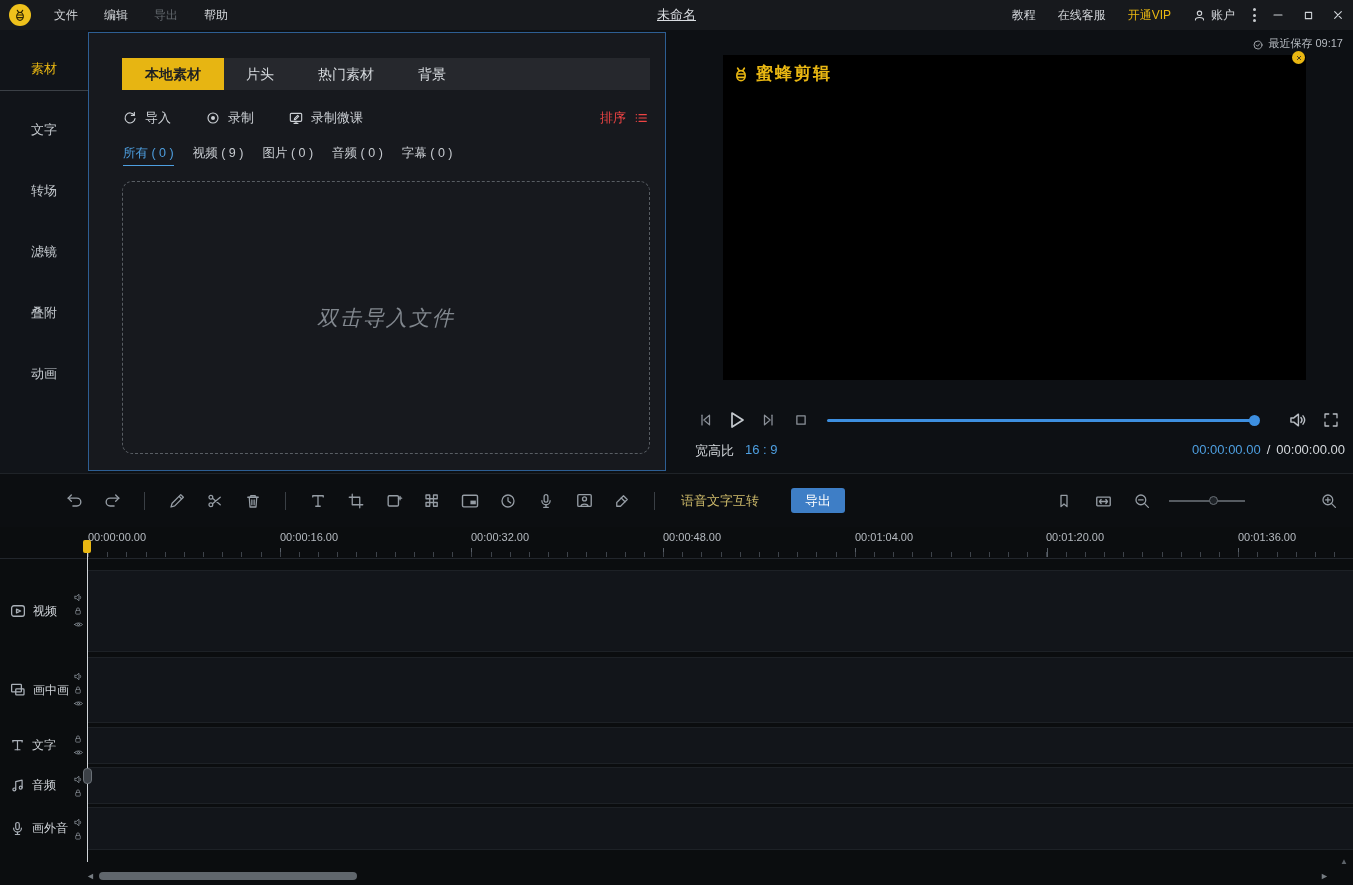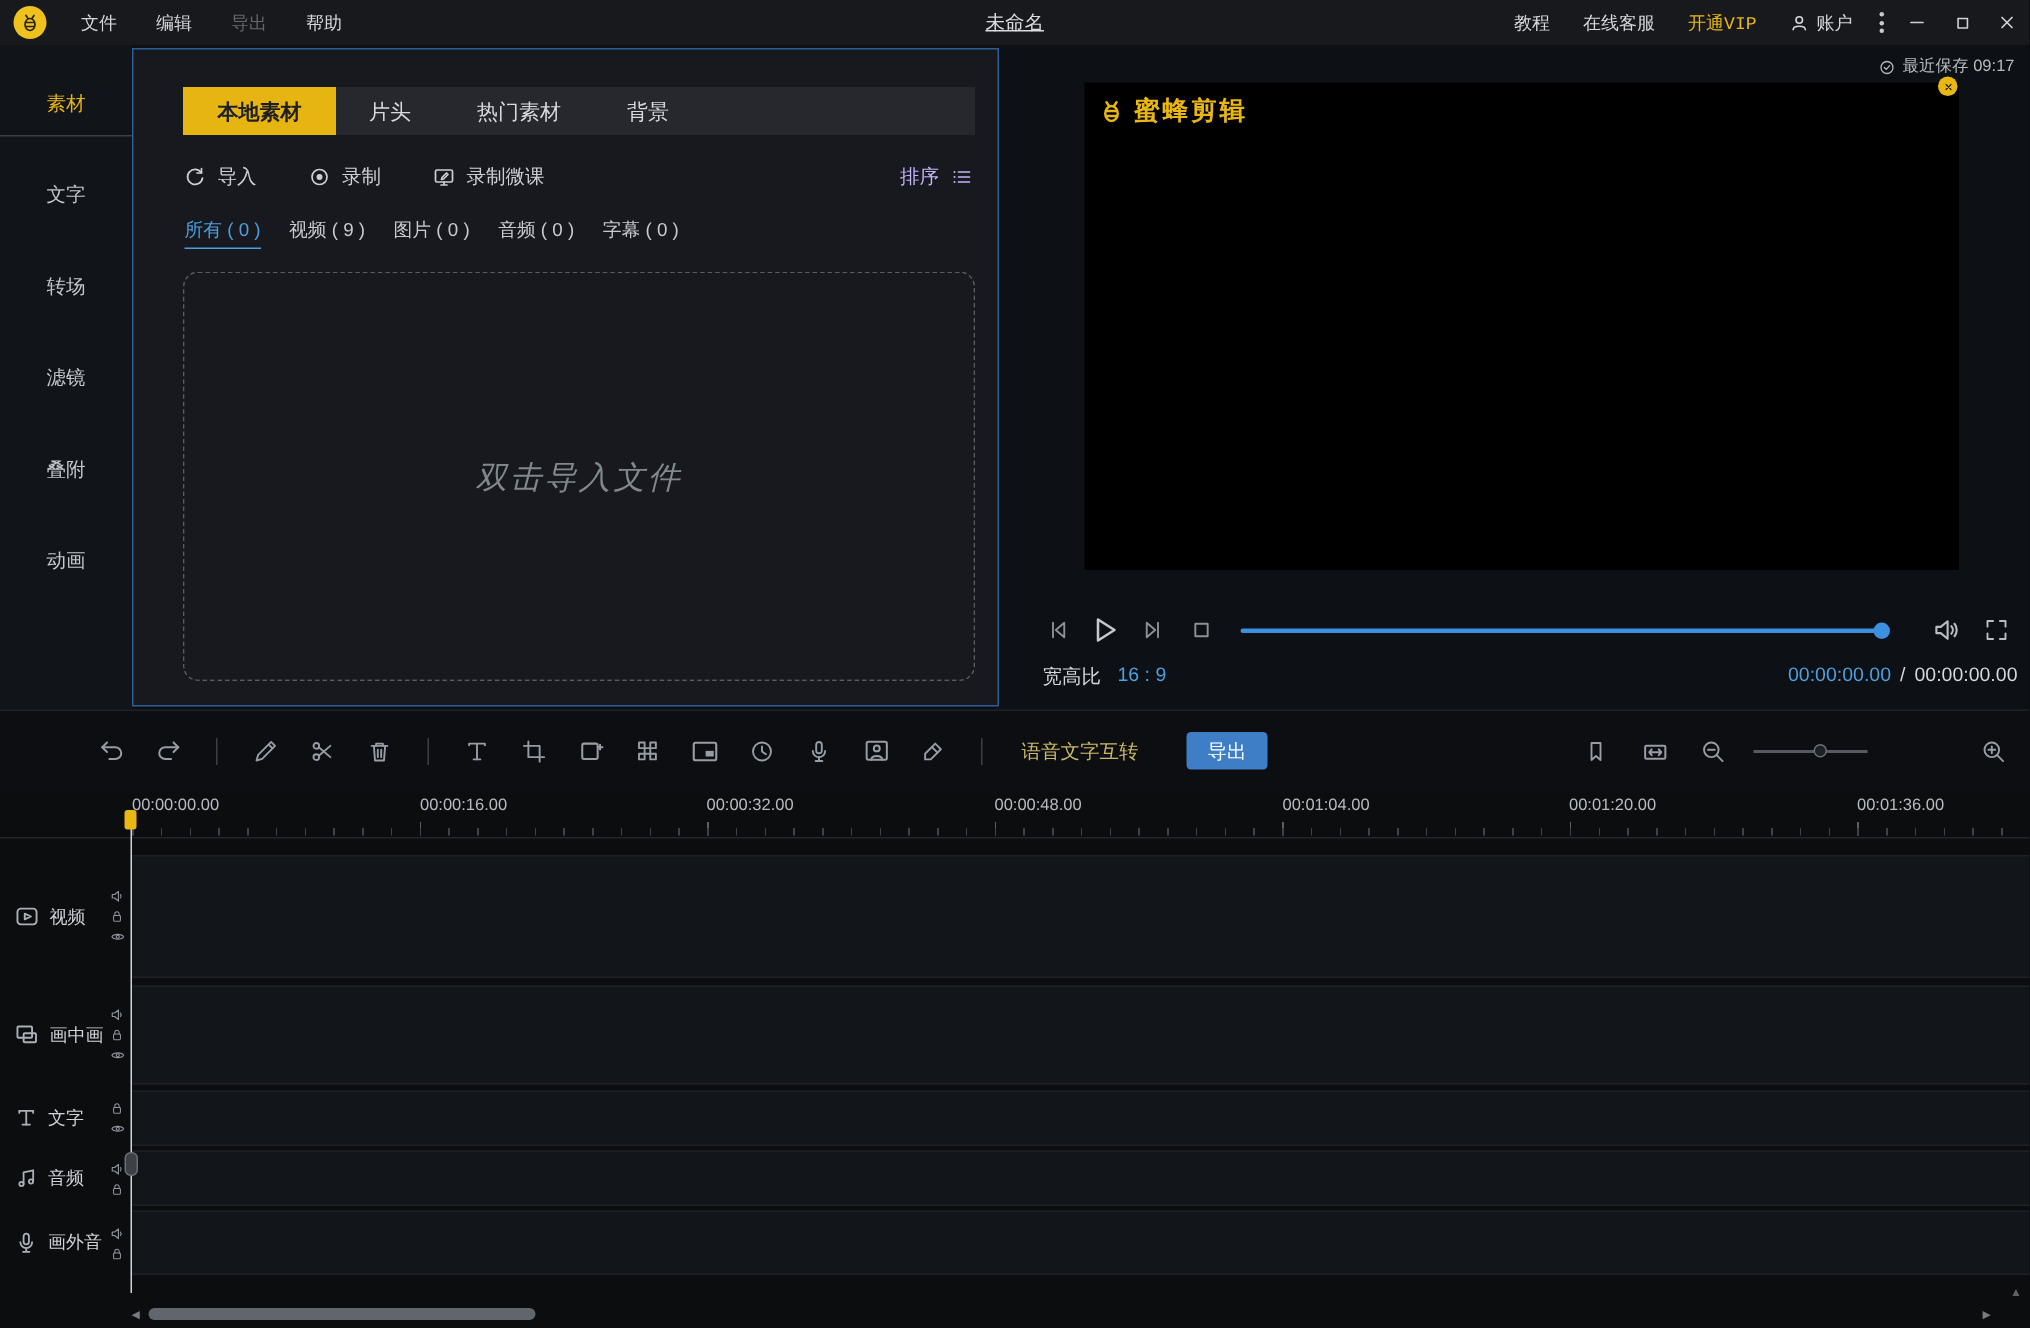--- a/index.html
+++ b/index.html
@@ -13,41 +13,41 @@
   svg.i { display:block; stroke:currentColor; fill:none; stroke-width:1.7; stroke-linecap:round; stroke-linejoin:round; }
 
   
   .titlebar { position:absolute; top:0; left:0; right:0; height:30px; background:#17191d; display:flex; align-items:center; z-index:50; }
   .logo { width:22px; height:22px; border-radius:50%; background:#eec11c; color:#2a2303; margin:0 10px 0 9px; display:flex; align-items:center; justify-content:center; }
   .menu { padding:0 13px; line-height:30px; color:#d4d7db; font-size:12px; cursor:pointer; }
   .menu.disabled { color:#63686e; }
   .tb-title { position:absolute; left:0; right:0; text-align:center; line-height:30px; color:#d9dce0; font-size:13px; pointer-events:none;text-decoration:underline; }
   .tb-right { margin-left:auto; display:flex; align-items:center; height:30px; }
   .tb-link { padding:0 11px; color:#d4d7db; font-size:12px; cursor:pointer; }
-  .tb-link.vip { color:#e9b712;font-family:Liberation Mono, monospace; }
+  .tb-link.vip { color:#e9b712; }
   .account { display:flex; align-items:center; gap:4px; padding:0 10px; color:#d4d7db; cursor:pointer; }
   .more-dots { width:18px; height:30px; display:flex; flex-direction:column; align-items:center; justify-content:center; gap:2.5px; cursor:pointer; }
   .more-dots i { width:3px; height:3px; border-radius:50%; background:#c6cace; }
   .winbtn { width:30px; height:30px; display:flex; align-items:center; justify-content:center; color:#cfd3d8; cursor:pointer; }
 
   
   .main { position:absolute; top:30px; left:0; width:1353px; height:443px; background:#0d1014; }
 
   .sidebar { position:absolute; left:0; top:0; width:88px; height:443px; background:#111419; padding-top:8px; }
   .sidebar-item { height:61px; display:flex; align-items:center; justify-content:center; font-size:13px; color:#c3c8cd; cursor:pointer; }
   .sidebar-item.active { color:#e9b712; }
   .sidebar-sep { position:absolute; top:60px; left:0; width:88px; height:1px; background:#3b4046; }
 
   .material { position:absolute; left:88px; top:2px; width:578px; height:439px; background:#17191e; border:1px solid #2d5e93; }
   .mtabs { position:absolute; left:33px; top:25px; width:528px; height:32px; background:#26282d; display:flex; }
   .mtab { line-height:32px; padding:0 22px; font-size:14px; color:#d6dade; cursor:pointer; }
   .mtab.active { background:#e7b512; color:#1d1f23; padding:0 23px;font-weight:bold; }
   .actions { position:absolute; left:33px; top:70px; right:16px; height:30px; display:flex; align-items:center; gap:34px; }
   .act { display:flex; align-items:center; gap:7px; color:#ccd0d5; font-size:13px; cursor:pointer; }
-  .sort { margin-left:auto; display:flex; align-items:center; gap:7px; color:#c4b5fd; font-size:13px; cursor:pointer; }
+  .sort { margin-left:auto; display:flex; align-items:center; gap:7px; color:#ef4444; font-size:13px; cursor:pointer; }
   .filters { position:absolute; left:34px; top:112px; display:flex; gap:19px; font-size:12.5px; }
   .filter { color:#c7cbd0; cursor:pointer; padding-bottom:3px; }
   .filter.active { color:#4e9fe0; border-bottom:1px solid #4e9fe0; }
   .dropzone { position:absolute; left:33px; top:148px; width:528px; height:273px; border:1px dashed #585d63; border-radius:10px;
               display:flex; align-items:center; justify-content:center; cursor:pointer; }
   .dropzone span { font-style:italic; font-size:21px; color:#81878e; letter-spacing:2px; }
 
   
   .preview { position:absolute; left:666px; top:0; width:687px; height:443px; }
   .saved { position:absolute; top:6px; right:10px; display:flex; align-items:flex-end; gap:4px; color:#b6bbc1; font-size:11px; }

